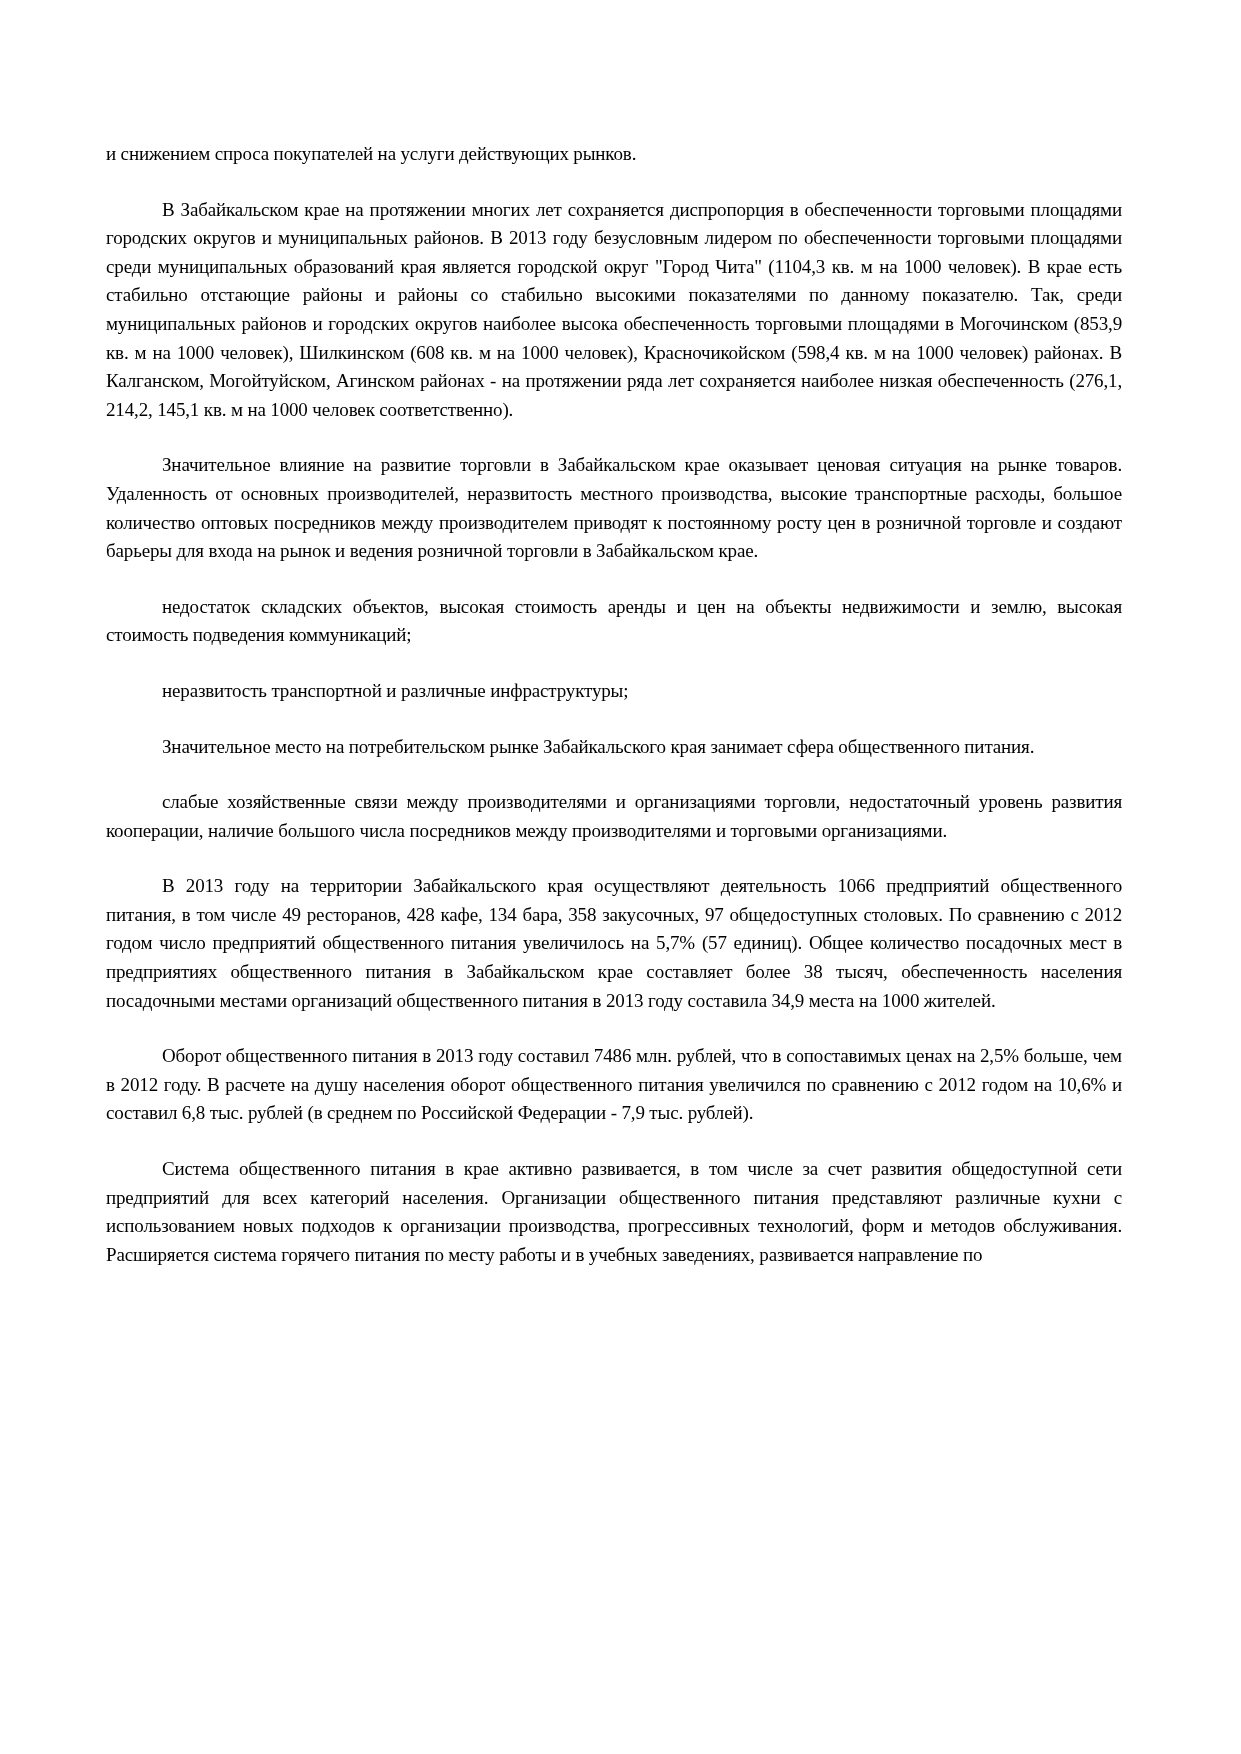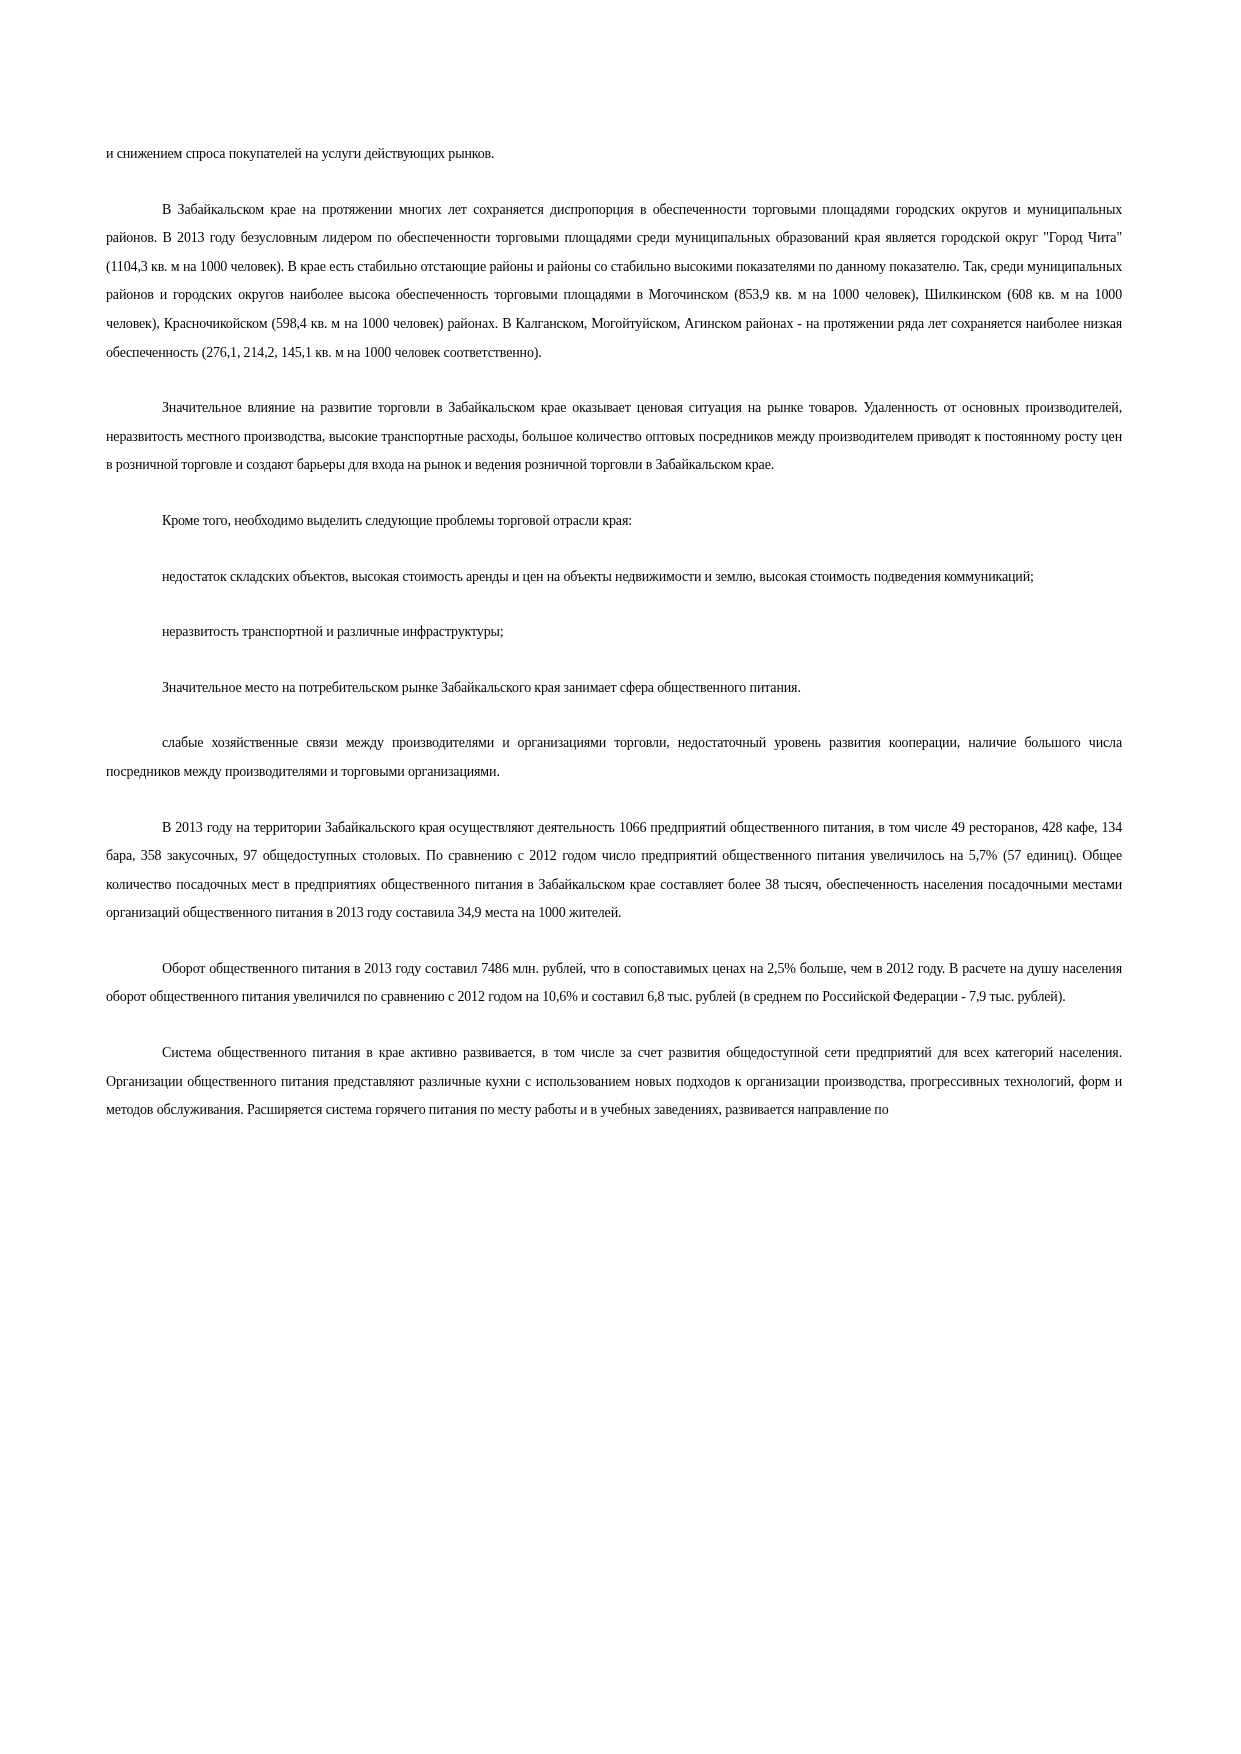--- a/index.html
+++ b/index.html
@@ -15,39 +15,38 @@
     font-family: "Liberation Serif", "DejaVu Serif", serif;
     color: #000000;
   }
   .page {
     position: absolute;
     left: 106px;
     top: 140px;
     width: 1016px;
   }
   .para {
-    font-size: 14px;
+    font-size: 19px;
     line-height: 28.6px;
     text-align: justify;
     text-indent: 56px;
     margin: 0 0 27px 0;
     letter-spacing: -0.15px;
   }
   .para.no-indent {
     text-indent: 0;
   }
 </style>
 </head>
 <body>
 
 <div class="page">
   <p class="para no-indent">и снижением спроса покупателей на услуги действующих рынков.</p>
   <p class="para">В Забайкальском крае на протяжении многих лет сохраняется диспропорция в обеспеченности торговыми площадями городских округов и муниципальных районов. В 2013 году безусловным лидером по обеспеченности торговыми площадями среди муниципальных образований края является городской округ "Город Чита" (1104,3 кв. м на 1000 человек). В крае есть стабильно отстающие районы и районы со стабильно высокими показателями по данному показателю. Так, среди муниципальных районов и городских округов наиболее высока обеспеченность торговыми площадями в Могочинском (853,9 кв. м на 1000 человек), Шилкинском (608 кв. м на 1000 человек), Красночикойском (598,4 кв. м на 1000 человек) районах. В Калганском, Могойтуйском, Агинском районах - на протяжении ряда лет сохраняется наиболее низкая обеспеченность (276,1, 214,2, 145,1 кв. м на 1000 человек соответственно).</p>
   <p class="para">Значительное влияние на развитие торговли в Забайкальском крае оказывает ценовая ситуация на рынке товаров. Удаленность от основных производителей, неразвитость местного производства, высокие транспортные расходы, большое количество оптовых посредников между производителем приводят к постоянному росту цен в розничной торговле и создают барьеры для входа на рынок и ведения розничной торговли в Забайкальском крае.</p>
-  <p class="para">Кроме того, необходимо выделить следующие проблемы торговой отрасли края:</p>
   <p class="para">недостаток складских объектов, высокая стоимость аренды и цен на объекты недвижимости и землю, высокая стоимость подведения коммуникаций;</p>
   <p class="para">неразвитость транспортной и различные инфраструктуры;</p>
   <p class="para">Значительное место на потребительском рынке Забайкальского края занимает сфера общественного питания.</p>
   <p class="para">слабые хозяйственные связи между производителями и организациями торговли, недостаточный уровень развития кооперации, наличие большого числа посредников между производителями и торговыми организациями.</p>
   <p class="para">В 2013 году на территории Забайкальского края осуществляют деятельность 1066 предприятий общественного питания, в том числе 49 ресторанов, 428 кафе, 134 бара, 358 закусочных, 97 общедоступных столовых. По сравнению с 2012 годом число предприятий общественного питания увеличилось на 5,7% (57 единиц). Общее количество посадочных мест в предприятиях общественного питания в Забайкальском крае составляет более 38 тысяч, обеспеченность населения посадочными местами организаций общественного питания в 2013 году составила 34,9 места на 1000 жителей.</p>
   <p class="para">Оборот общественного питания в 2013 году составил 7486 млн. рублей, что в сопоставимых ценах на 2,5% больше, чем в 2012 году. В расчете на душу населения оборот общественного питания увеличился по сравнению с 2012 годом на 10,6% и составил 6,8 тыс. рублей (в среднем по Российской Федерации - 7,9 тыс. рублей).</p>
   <p class="para">Система общественного питания в крае активно развивается, в том числе за счет развития общедоступной сети предприятий для всех категорий населения. Организации общественного питания представляют различные кухни с использованием новых подходов к организации производства, прогрессивных технологий, форм и методов обслуживания. Расширяется система горячего питания по месту работы и в учебных заведениях, развивается направление по</p>
 </div>
 
 </body></html>

